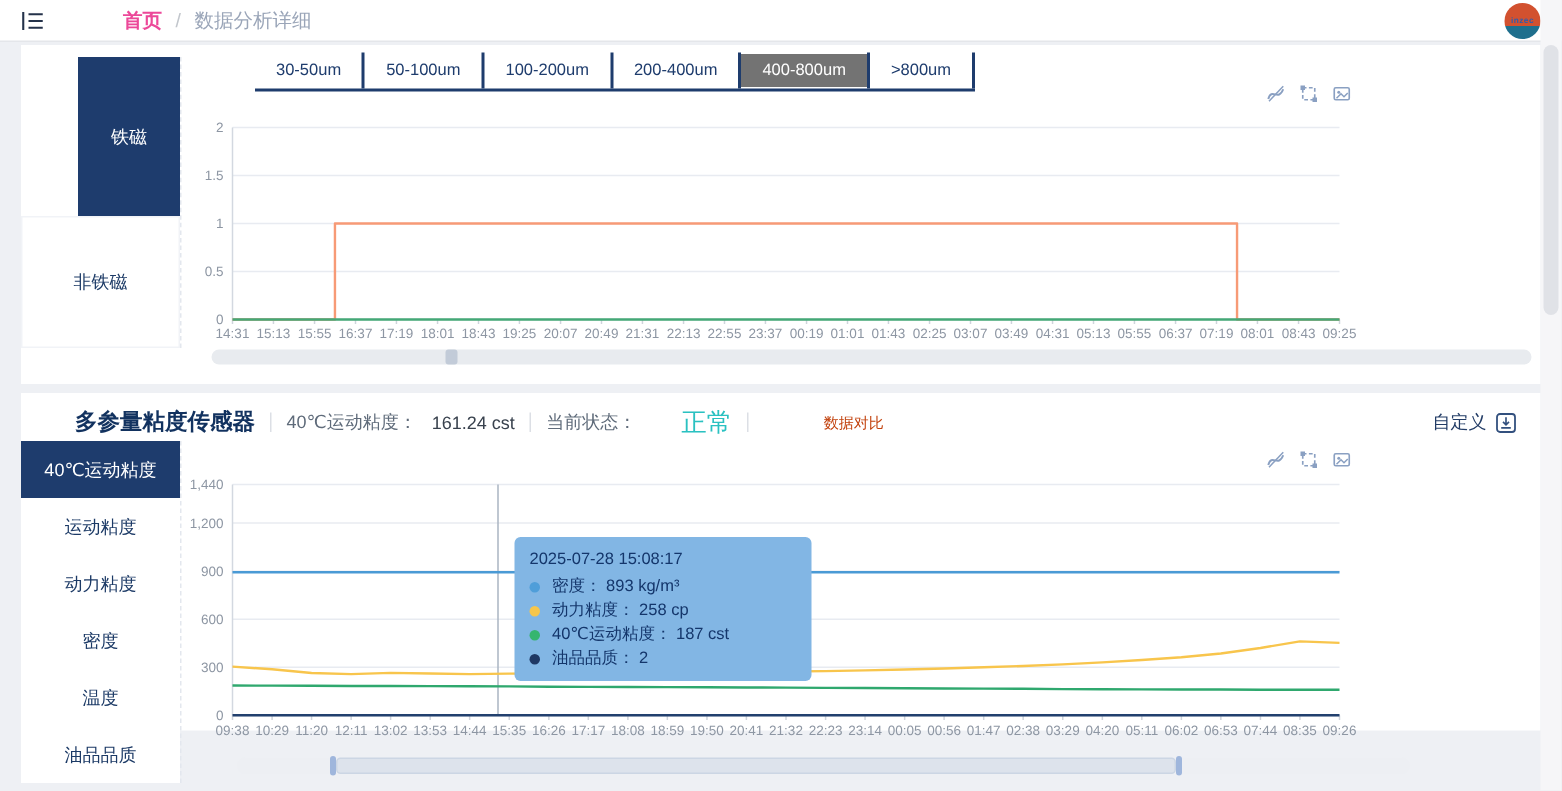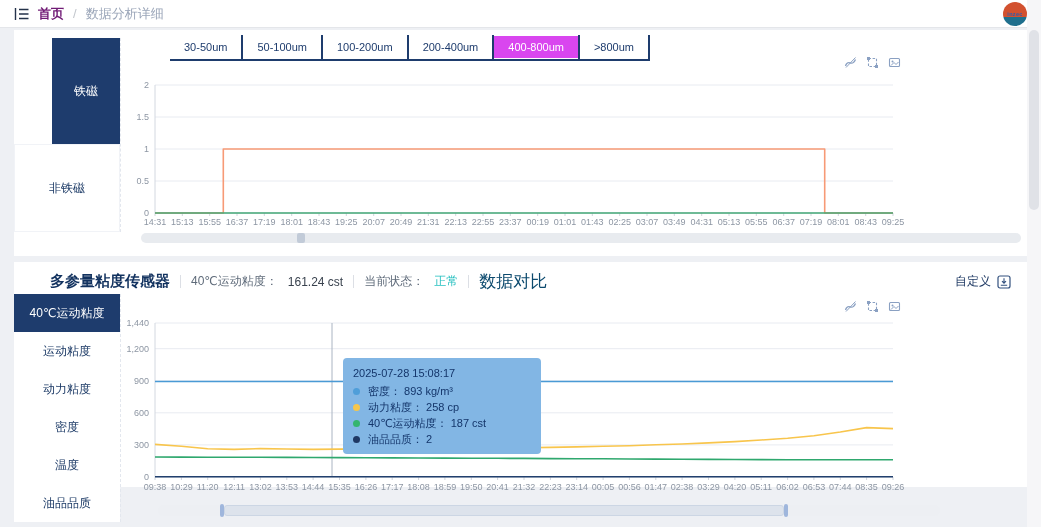--- a/index.html
+++ b/index.html
@@ -3,21 +3,21 @@
 <meta charset="utf-8">
 <style>
   html,body{margin:0;padding:0;}
   body{width:1041px;height:527px;position:relative;background:#eef0f4;overflow:hidden;
        font-family:"Liberation Sans","DejaVu Sans",sans-serif;}
   
   .topbar{position:absolute;left:0;top:0;width:100%;height:28px;background:#fff;
           border-bottom:1px solid #e4e6ea;display:flex;align-items:center;padding:0 14px;
           gap:9px;box-sizing:border-box;}
   .menu-ic{display:flex;align-items:center;}
-  .bc-home{font-size:13px;font-weight:bold;color:#701a75;}
+  .bc-home{font-size:13px;font-weight:bold;color:#ec4899;margin-left:44px;}
   .bc-sep{font-size:13px;color:#c2c6cc;}
   .bc-cur{font-size:13px;color:#9aa5b8;}
   .avatar{margin-left:auto;width:24px;height:24px;border-radius:50%;
           background:linear-gradient(#d2512f 0 64%,#1f6f8d 64% 100%);
           display:flex;align-items:center;justify-content:center;overflow:hidden;}
   .avatar span{font-size:5.5px;font-weight:bold;color:#2d5cae;letter-spacing:.3px;}
   
   .card{position:absolute;background:#fff;}
   .card1{left:14px;top:30px;width:1013px;height:226px;}
   .card2{left:14px;top:262px;width:1013px;height:225px;}
@@ -28,21 +28,21 @@
   .side-tab{display:flex;align-items:center;justify-content:center;font-size:12px;
             color:#1c3a66;background:#fff;cursor:pointer;}
   .st-top .side-tab{height:88px;border:1px solid #f1f3f7;box-sizing:border-box;}
   .st-top .side-tab:first-child{height:106px;margin-left:38px;}
   .st-bot .side-tab{height:38px;}
   .side-tab.active{background:#1e3c6d;color:#fff;border:none;}
   
   .size-tabs{position:absolute;left:156px;top:5px;display:flex;align-items:center;
              border-bottom:2px solid #1e3c6d;width:max-content;}
   .stab{padding:5px 14px;font-size:11px;color:#1e3c6d;white-space:nowrap;cursor:pointer;}
-  .stab.active{background:#d946ef;color:#fff;}
+  .stab.active{background:#737373;color:#fff;}
   .stab-sep{width:2px;height:24px;background:#1e3c6d;}
   
   .toolbox{position:absolute;display:flex;gap:9px;align-items:center;}
   .tb1{left:830px;top:26px;}
   .tb2{left:830px;top:38px;}
   .tb-ic svg{display:block;}
   
   .chart-svg{position:absolute;overflow:visible;}
   #chart1{left:126px;top:42px;}
   #chart2{left:126px;top:50px;}
@@ -56,22 +56,22 @@
   .s2-window{position:absolute;left:66px;top:0;width:560px;height:11px;background:#dde3ec;
              border:1px solid #ccd6e4;box-sizing:border-box;border-radius:3px;}
   .s2-h{position:absolute;top:-1px;width:4px;height:13px;background:#9fb6dc;border-radius:2px;}
   .s2-h.l{left:62px;} .s2-h.r{left:626px;}
   
   .panel-head{display:flex;align-items:center;gap:10px;padding:8px 16px 0 36px;}
   .p-title{font-size:15px;font-weight:bold;color:#12325f;}
   .vdiv{width:1px;height:13px;background:#dcdfe5;}
   .meta-label{font-size:12px;color:#5f6b7a;}
   .meta-value{font-size:12px;color:#39424e;}
-  .status{font-size:12px;}
-  .compare{font-size:17px;color:#0c4a6e;cursor:pointer;}
+  .status{font-size:17px;margin-left:20px;}
+  .compare{font-size:10px;color:#c2410c;cursor:pointer;margin-left:40px;}
   .head-right{margin-left:auto;display:flex;align-items:center;gap:6px;
               font-size:12px;color:#223c66;cursor:pointer;}
   
   .tooltip{position:absolute;left:329px;top:96px;width:198px;border-radius:4px;
            padding:7px 10px;color:#14366b;font-size:11px;line-height:16px;box-sizing:border-box;}
   .tt-title{margin-bottom:2px;}
   .tt-row{display:flex;align-items:center;gap:8px;}
   .tt-dot{width:7px;height:7px;border-radius:50%;flex:none;}
   
   .pg-scroll{position:absolute;left:1027px;top:0;width:14px;height:527px;background:#f6f6f8;}

